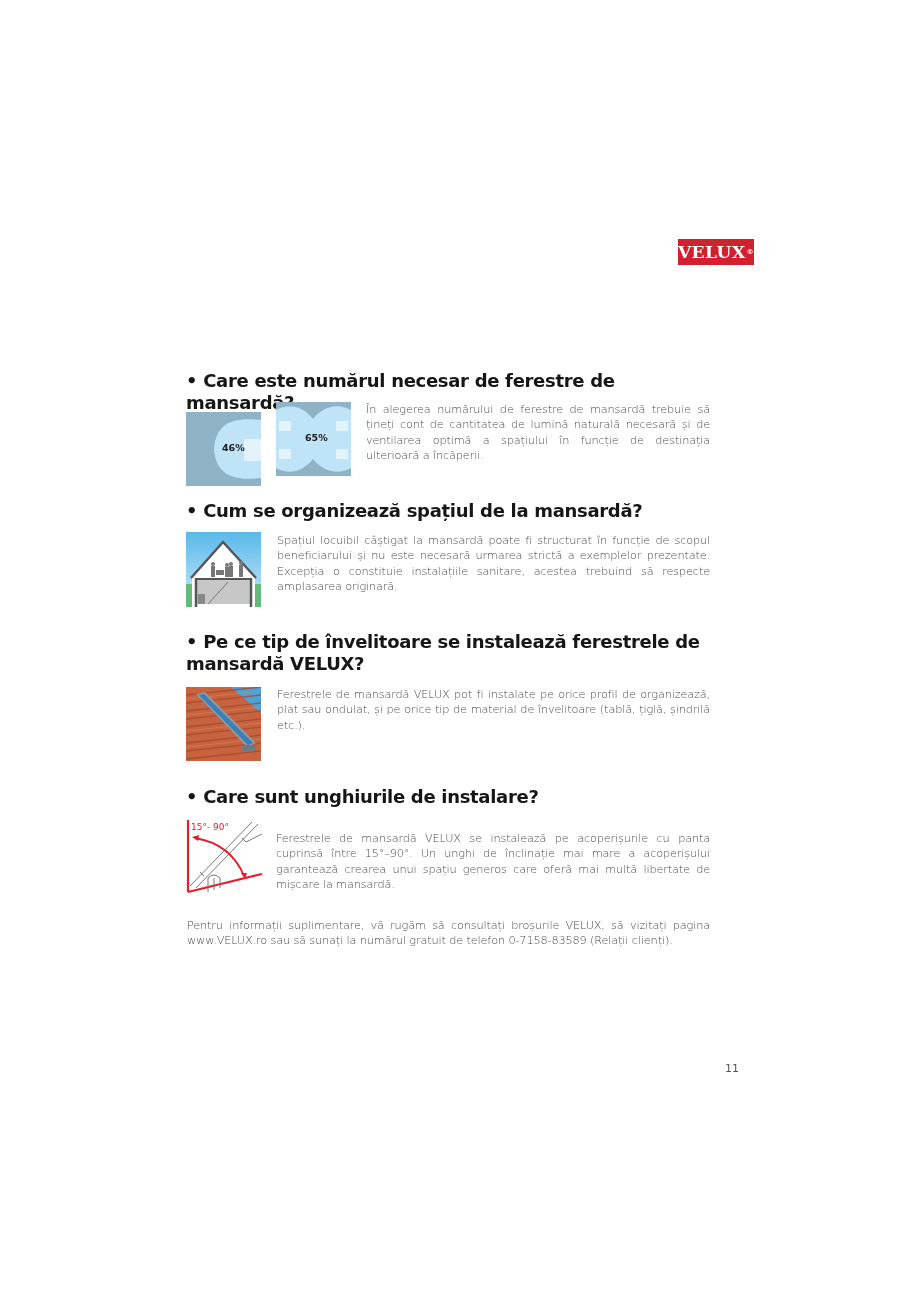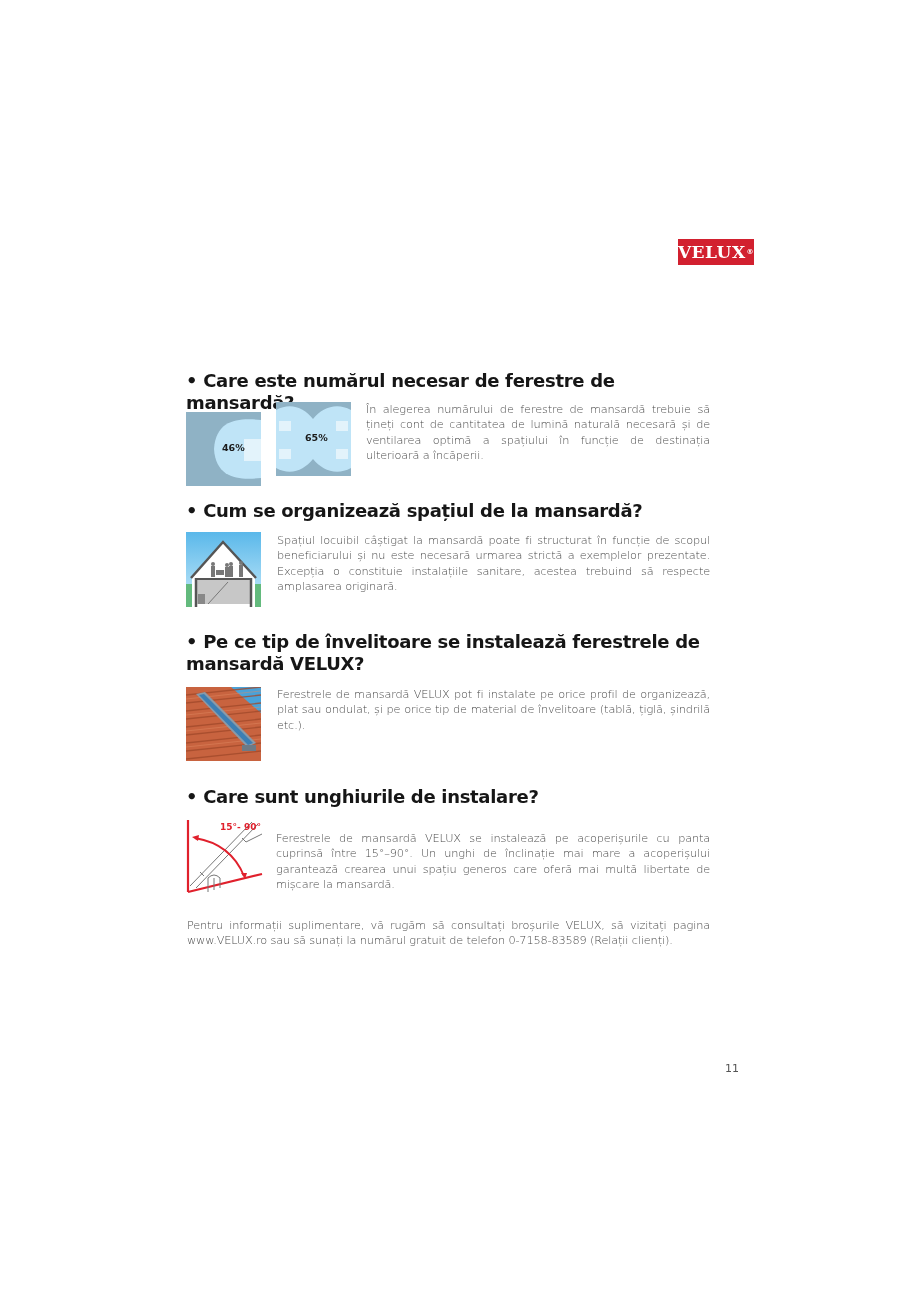--- a/index.html
+++ b/index.html
@@ -127,20 +127,20 @@
     <line x1="4" y1="68" x2="66" y2="4" stroke="#777" stroke-width="1"></line>
     <line x1="10" y1="70" x2="72" y2="6" stroke="#777" stroke-width="1"></line>
     <polyline points="56,20 60,24 76,16" fill="none" stroke="#777" stroke-width="1"></polyline>
     <line x1="14" y1="54" x2="18" y2="58" stroke="#777" stroke-width="1"></line>
     <path d="M22 74 L22 60 Q28 54 34 60 L34 70" fill="none" stroke="#777" stroke-width="1"></path>
     <line x1="28" y1="60" x2="28" y2="72" stroke="#777" stroke-width="1"></line>
     <path d="M9 20 Q45 26 58 58" fill="none" stroke="#e0202c" stroke-width="1.8"></path>
     <polygon points="6,19 13,17 12,23" fill="#e0202c"></polygon>
     <polygon points="59,61 55,55 61,55" fill="#e0202c"></polygon>
   </svg>
-  <span style="position:absolute; left:5px; top:4px; font-size:9px; font-weight:bold; color:#e0202c; white-space:nowrap;padding-left:29px;">15°- 90°</span>
+  <span style="position:absolute; left:5px; top:4px; font-size:9px; font-weight:normal; color:#e0202c; white-space:nowrap;">15°- 90°</span>
 </div>
 
 <div class="para" style="left:276px; top:819px; width:434px;margin-top:12px;">Ferestrele de mansardă VELUX se instalează pe acoperișurile cu panta cuprinsă între 15°–90°. Un unghi de înclinație mai mare a acoperișului garantează crearea unui spațiu generos care oferă mai multă libertate de mișcare la mansardă.</div>
 
 <div class="para" style="left:187px; top:918px; width:523px;">Pentru informații suplimentare, vă rugăm să consultați broșurile VELUX, să vizitați pagina www.VELUX.ro sau să sunați la numărul gratuit de telefon 0-7158-83589 (Relații clienți).</div>
 
 <div class="page-num">11</div>
 
 </body></html>

